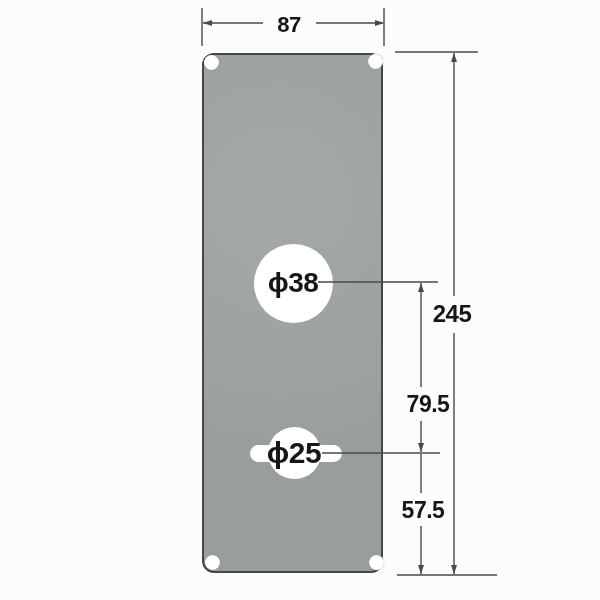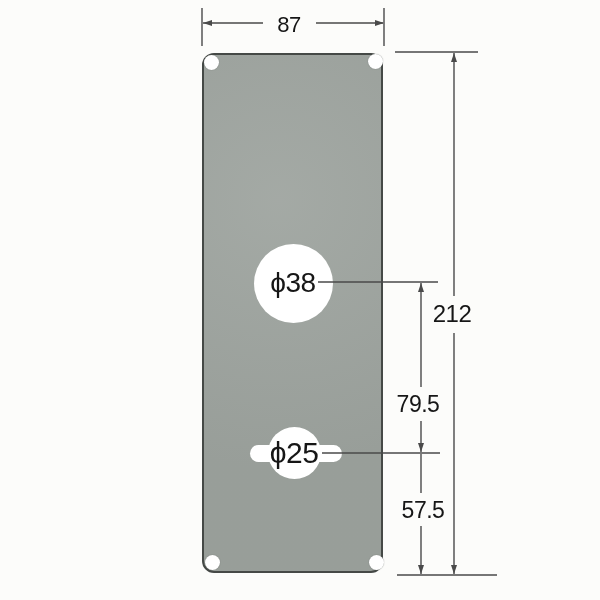--- a/index.html
+++ b/index.html
@@ -12,21 +12,21 @@
   }
   html,body{margin:0;padding:0;}
   body{
     width:600px;height:600px;
     background:var(--background);
     font-family:"Liberation Sans","DejaVu Sans",sans-serif;
     color:var(--text);
     position:relative;
     overflow:hidden;
   }
-  .canvas{position:absolute;left:0;top:0;width:600px;height:600px;}
+  .canvas{position:absolute;left:0;top:0;width:600px;height:600px;font-weight:bold;}
   .plate{
     position:absolute;left:202px;top:53px;width:181px;height:520px;
     box-sizing:border-box;
     background:
       radial-gradient(circle at 42% 28%, rgba(255,255,255,0.07), rgba(0,0,0,0.03) 70%),
       var(--plate-fill);
     border:2px solid var(--plate-edge);
     border-radius:12px;
   }
   .screw-hole{
@@ -52,21 +52,21 @@
   .dim-svg path{stroke:var(--dimension-line);stroke-width:1.4;fill:none;}
   .dim-svg polygon{fill:var(--dimension-line);stroke:none;}
   .label{
     position:absolute;transform:translate(-50%,-50%);
     white-space:nowrap;letter-spacing:-0.5px;line-height:1;
   }
   .dim-label{font-size:23px;}
   .hole-label{font-size:28px;}
   .lbl-87{left:289px;top:25px;font-size:22px;}
   .lbl-245{left:452px;top:314px;font-size:24px;}
-  .lbl-795{left:418px;top:404px;}
+  .lbl-795{left:428px;top:404px;}
   .lbl-575{left:423px;top:510px;text-align:center;}
   .lbl-d38{left:293px;top:283px;}
   .lbl-d25{left:294px;top:453px;font-size:30px;}
 </style>
 </head>
 <body>
 
 <div class="canvas">
 
   <div class="plate"></div>
@@ -101,20 +101,20 @@
 
     <path d="M421,283 V387 M421,421 V452"></path>
     <polygon points="421,283 418,292 424,292"></polygon>
     <polygon points="421,452 418,443 424,443"></polygon>
 
     <path d="M421,454 V493 M421,526 V574"></path>
     <polygon points="421,574 418,565 424,565"></polygon>
   </svg>
 
   <div class="label dim-label lbl-87">87</div>
-  <div class="label dim-label lbl-245">212</div>
+  <div class="label dim-label lbl-245">245</div>
   <div class="label dim-label lbl-795">79.5</div>
   <div class="label dim-label lbl-575">57.5</div>
 
   <div class="label hole-label lbl-d38">ϕ38</div>
   <div class="label hole-label lbl-d25">ϕ25</div>
 
 </div>
 
 </body></html>

